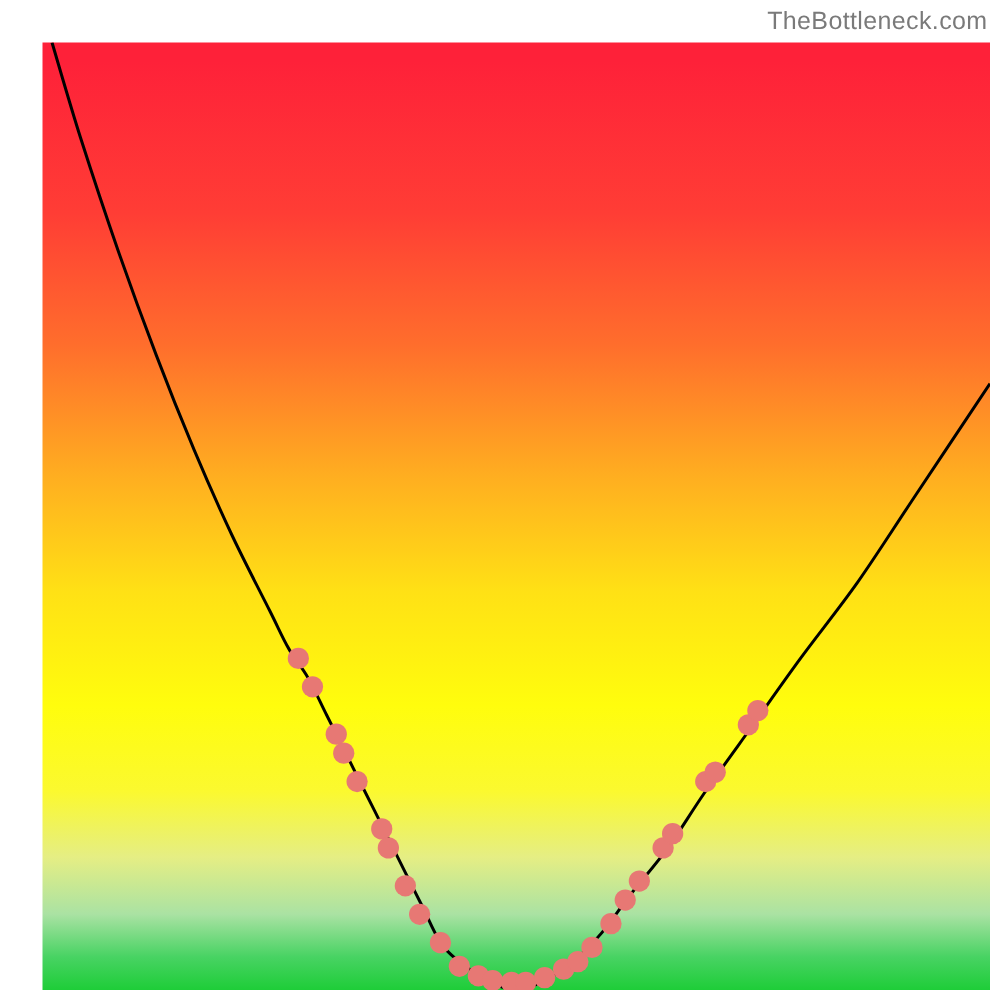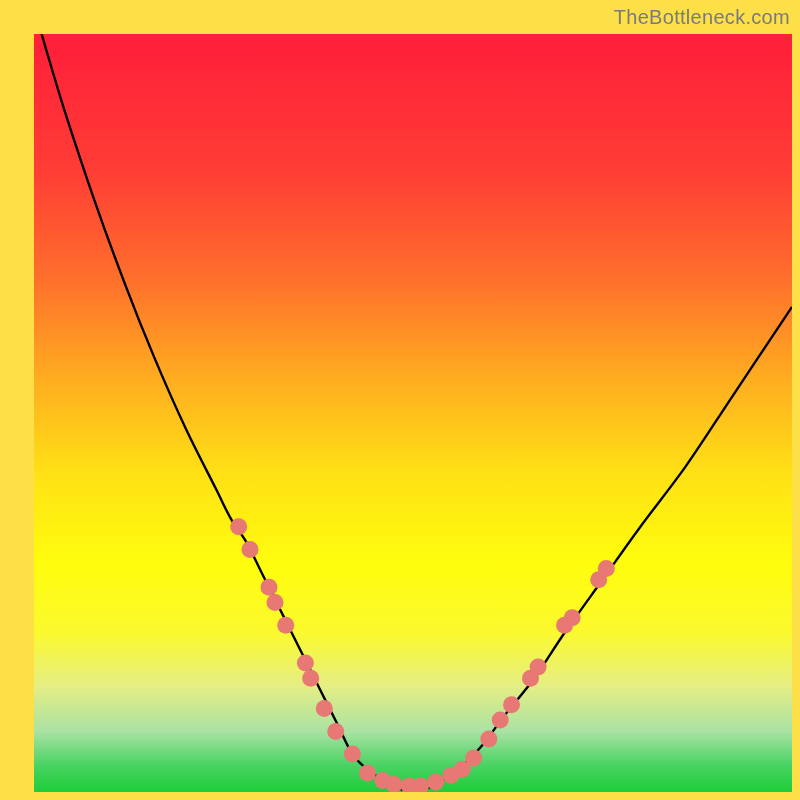--- a/index.html
+++ b/index.html
@@ -8,21 +8,21 @@
     width: 800px;
     height: 800px;
     overflow: hidden;
     background: #000;
     font-family: Arial, Helvetica, sans-serif;
   }
   .frame {
     position: absolute;
     left: 0; top: 0;
     width: 800px; height: 800px;
-    background: #fde047;
+    background: #ffffff;
   }
   .plot {
     position: absolute;
     left: 34px;
     top: 34px;
     width: 758px;
     height: 758px;
     background: linear-gradient(to bottom,
       #fe2139 0%,
       #fe2139 2%,

